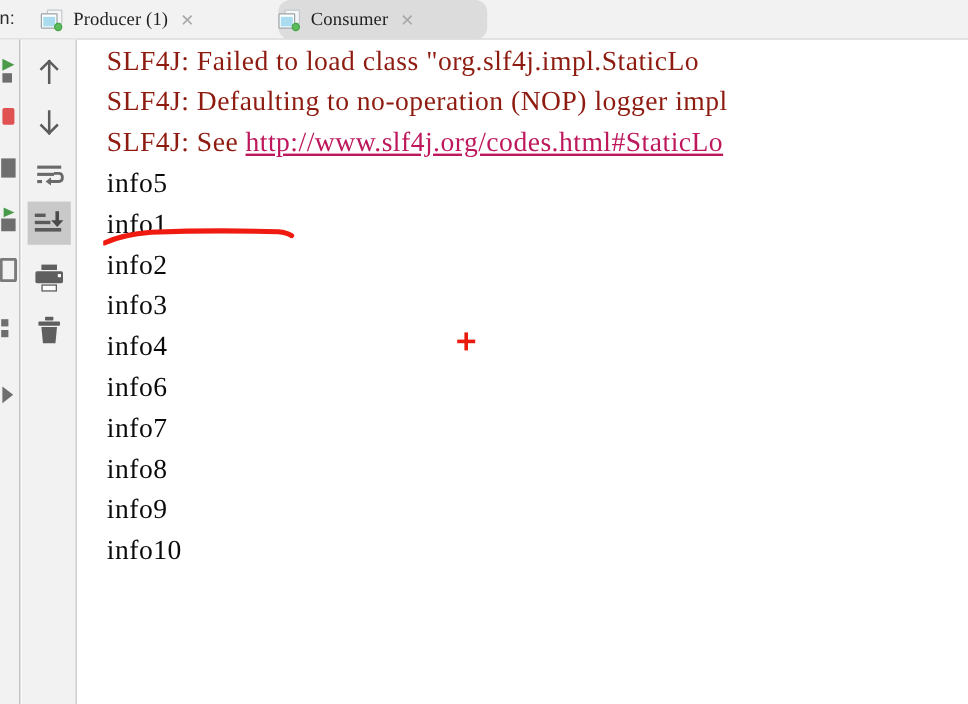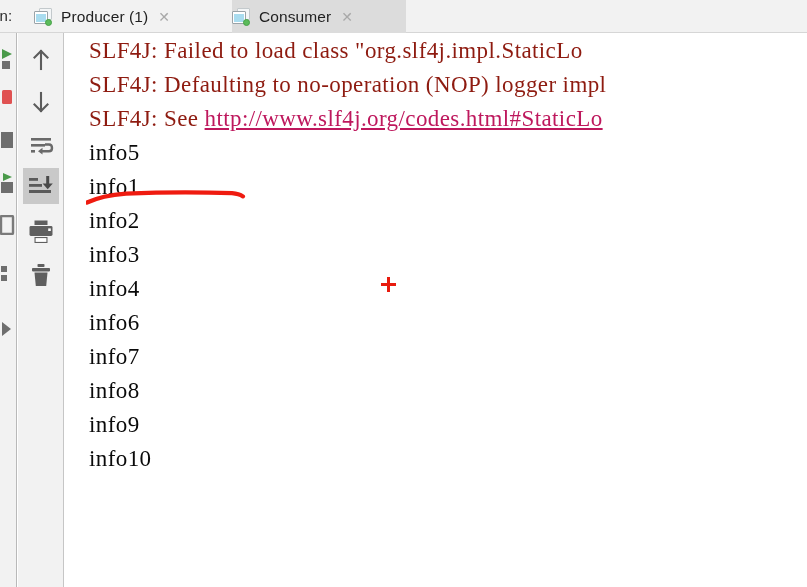--- a/index.html
+++ b/index.html
@@ -42,21 +42,21 @@
   .tab {
     position: absolute;
     top: 0;
     height: 33px;
     display: flex;
     align-items: center;
     box-sizing: border-box;
     white-space: nowrap;
   }
   .tab.inactive { background: transparent; }
-  .tab.active { background: #dcdcdc; }
+  .tab.active { background: #dcdcdc; border-radius: 10px; }
   .tab-producer { left: 34px; width: 198px; }
   .tab-consumer { left: 232px; width: 174px; }
 
   .tab-icon {
     position: relative;
     width: 20px; height: 18px;
     margin-right: 7px;
     flex: none;
   }
   .tab-icon .winBack {
@@ -90,20 +90,21 @@
     width: 7px; height: 7px;
     border-radius: 50%;
     background: #5bbb5b;
     border: 1px solid #47a247;
     box-sizing: border-box;
   }
   .tab-title {
     font-size: 15.5px;
     color: #1f1f1f;
     letter-spacing: 0.1px;
+    font-family: Liberation Serif, serif;
   }
   .tab-close {
     margin-left: 10px;
     font-size: 14px;
     color: #a8a8a8;
     line-height: 1;
     font-family: "Liberation Sans", sans-serif;
   }
 
   

